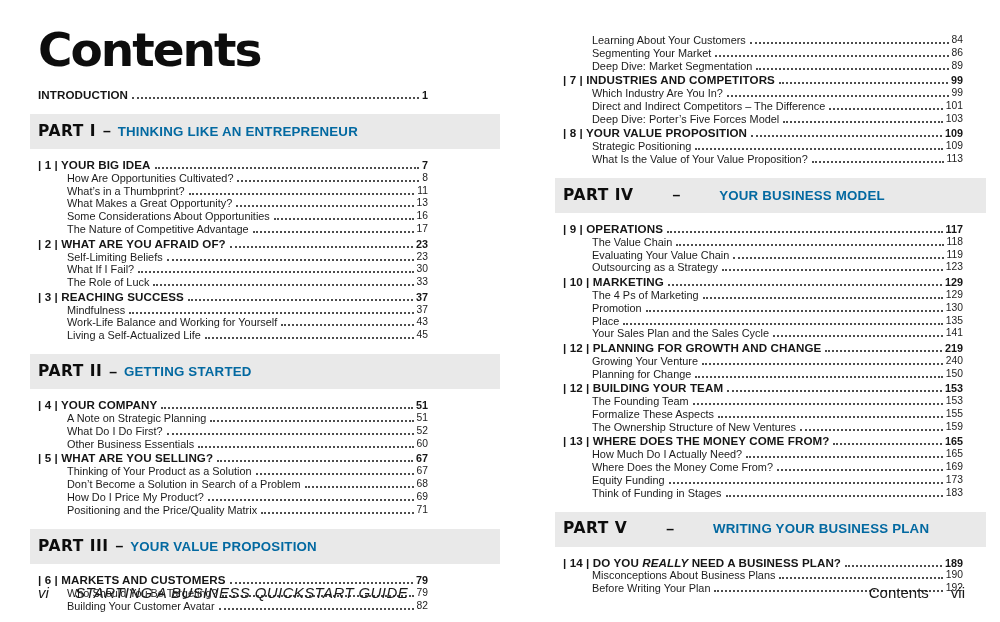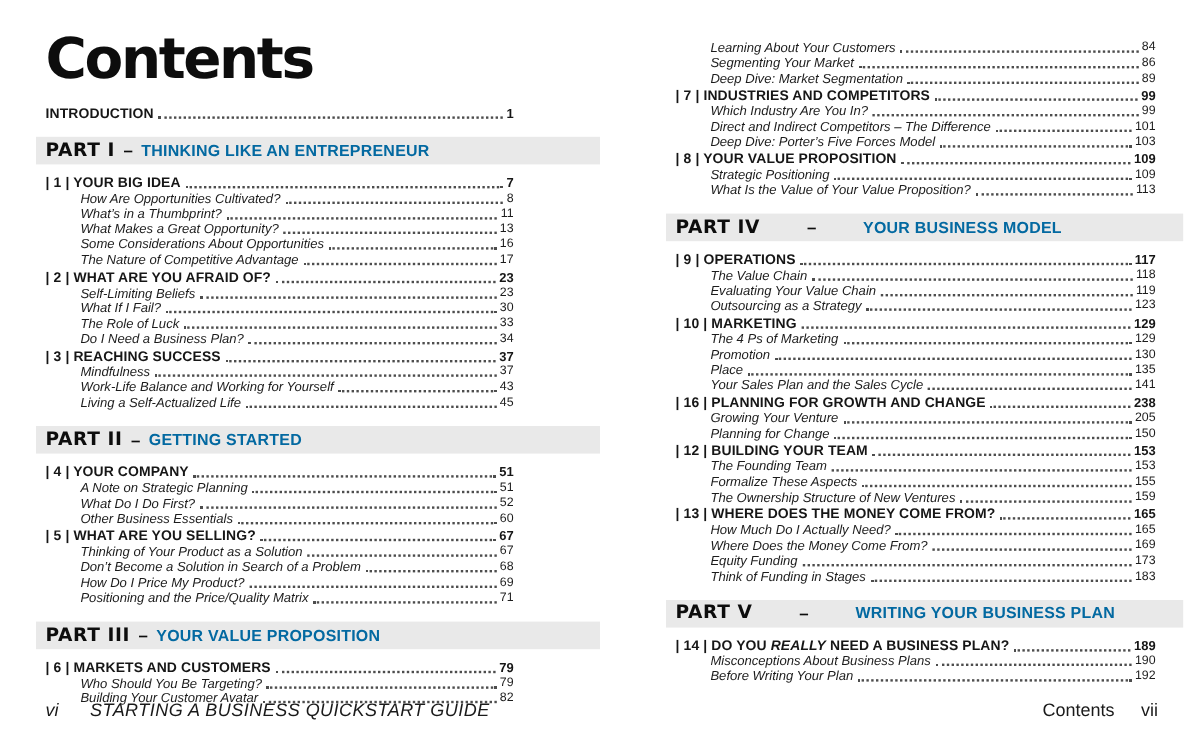--- a/index.html
+++ b/index.html
@@ -26,26 +26,26 @@
     margin:0 3px 2px 4px;
   }
   .page-num{line-height:12px;}
 
   .row.chapter{margin-top:1.5px;}
   .row.chapter .label{font-weight:bold;font-size:11.6px;letter-spacing:0.1px;}
   .row.chapter .label em{font-style:italic;}
   .row.chapter .page-num{font-weight:bold;font-size:10.8px;}
 
   .row.sub{padding-left:29px;}
-  .row.sub .label{font-style:italic;font-size:10.9px;color:#1c1c1c;text-align:right;}
+  .row.sub .label{font-size:10.9px;color:#1c1c1c;text-align:right;}
   .row.sub .page-num{font-size:10.3px;color:#1c1c1c;text-align:right;}
 
   .part-bar{
     background:var(--bar-bg,#e9e9e9);
-    height:23px;display:flex;align-items:center;
+    height:35px;display:flex;align-items:center;
     margin:13px -72px 9px -8px;padding:0 0 0 8px;
   }
   .col-right .part-bar{margin-right:-23px;gap:32px;}
   .part-name{
     font-family:"DejaVu Sans",sans-serif;font-weight:bold;font-size:15.5px;
     letter-spacing:0.5px;color:#0d0d0d;line-height:1;
   }
   .part-dash{font-weight:bold;font-size:14px;margin:0 7px;line-height:1;color:#0d0d0d;}
   .part-title{font-weight:bold;font-size:13.3px;letter-spacing:0.2px;line-height:1;color:#0369a1;}
 
@@ -115,25 +115,20 @@
         <div class="row sub">
           <span class="label">What If I Fail?</span>
           <span class="leader"></span>
           <span class="page-num">30</span>
         </div>
         <div class="row sub">
           <span class="label">The Role of Luck</span>
           <span class="leader"></span>
           <span class="page-num">33</span>
         </div>
-        <div class="row sub">
-          <span class="label">Do I Need a Business Plan?</span>
-          <span class="leader"></span>
-          <span class="page-num">34</span>
-        </div>
         <div class="row chapter">
           <span class="label">| 3 | REACHING SUCCESS</span>
           <span class="leader"></span>
           <span class="page-num">37</span>
         </div>
         <div class="row sub">
           <span class="label">Mindfulness</span>
           <span class="leader"></span>
           <span class="page-num">37</span>
         </div>
@@ -316,28 +311,28 @@
           <span class="label">Place</span>
           <span class="leader"></span>
           <span class="page-num">135</span>
         </div>
         <div class="row sub">
           <span class="label">Your Sales Plan and the Sales Cycle</span>
           <span class="leader"></span>
           <span class="page-num">141</span>
         </div>
         <div class="row chapter">
-          <span class="label">| 16 | PLANNING FOR GROWTH AND CHANGE</span>
-          <span class="leader"></span>
-          <span class="page-num">238</span>
+          <span class="label">| 12 | PLANNING FOR GROWTH AND CHANGE</span>
+          <span class="leader"></span>
+          <span class="page-num">219</span>
         </div>
         <div class="row sub">
           <span class="label">Growing Your Venture</span>
           <span class="leader"></span>
-          <span class="page-num">205</span>
+          <span class="page-num">240</span>
         </div>
         <div class="row sub">
           <span class="label">Planning for Change</span>
           <span class="leader"></span>
           <span class="page-num">150</span>
         </div>
         <div class="row chapter">
           <span class="label">| 12 | BUILDING YOUR TEAM</span>
           <span class="leader"></span>
           <span class="page-num">153</span>

